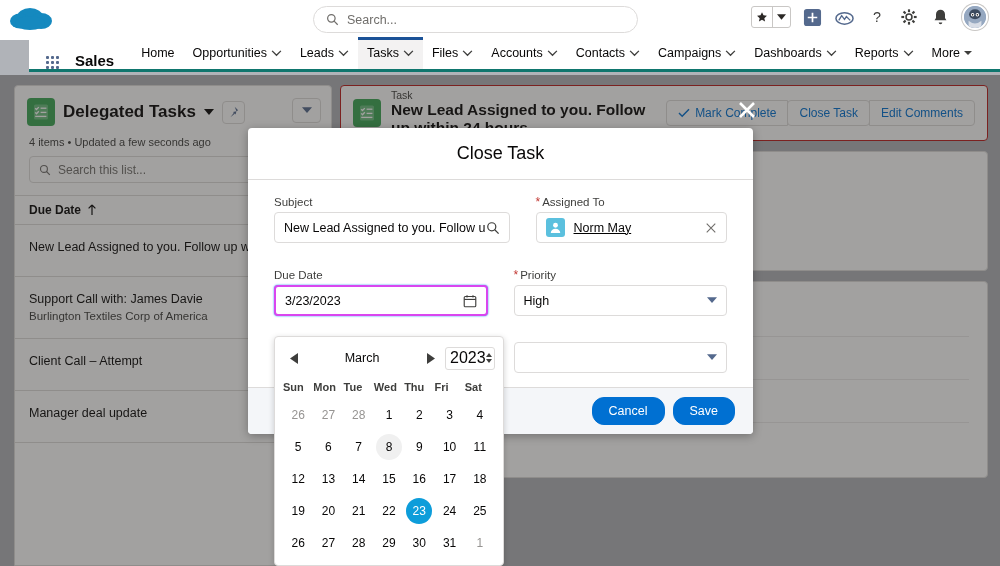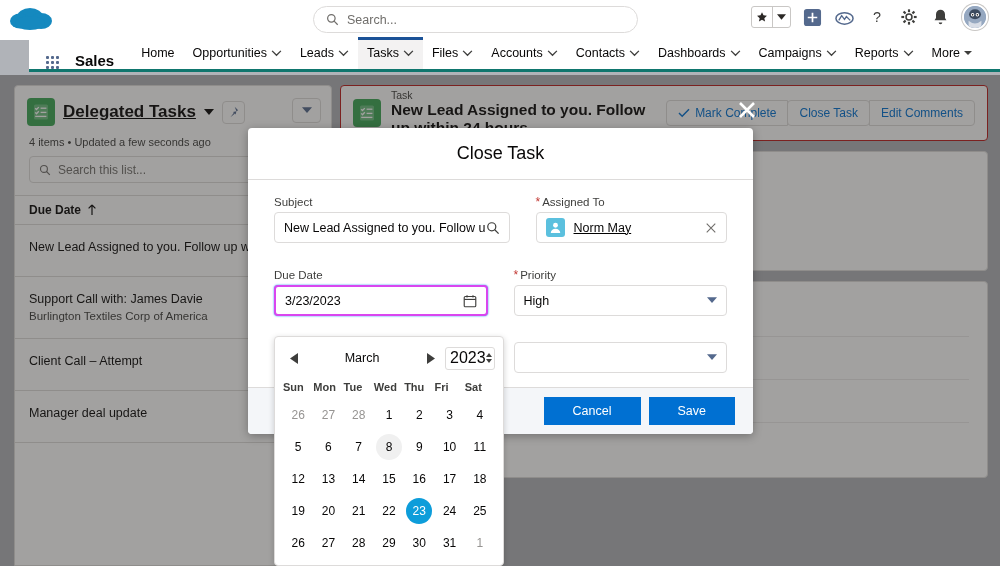--- a/index.html
+++ b/index.html
@@ -57,21 +57,21 @@
   .pencil { margin-left: auto; margin-right: 12px; color: #3e3e3c; }
 
   
   .body-wrap { position: absolute; top: 75px; left: 0; width: 1000px; height: 491px; background: #b0b3b8; }
 
   
   .listpanel {
     position: absolute; left: 14px; top: 10px; width: 318px; height: 481px;
     background: #fff; border: 1px solid #dddbda; border-radius: 4px 4px 0 0;
   }
-  .lp-head { display: flex; align-items: center; padding: 12px 12px 4px 12px; gap: 8px; text-decoration: underline; }
+  .lp-head { display: flex; align-items: center; padding: 12px 12px 4px 12px; gap: 8px; }
   .lp-icon {
     width: 28px; height: 28px; border-radius: 4px; background: #3ba755;
     display: flex; align-items: center; justify-content: center; flex: 0 0 auto;
   }
   .lp-title { font-size: 17px; font-weight: bold; color: #080707; }
   .lp-caret { width: 0; height: 0; border-left: 5px solid transparent; border-right: 5px solid transparent; border-top: 6px solid #080707; }
   .pinbtn { width: 23px; height: 23px; border: 1px solid #dddbda; border-radius: 4px; display: flex; align-items: center; justify-content: center; background: #fff; }
   .lp-menu { position: absolute; right: 10px; top: 12px; width: 29px; height: 25px; border: 1px solid #dddbda; border-radius: 4px; background: #fff; display: flex; align-items: center; justify-content: center; }
   .lp-sub { font-size: 11px; color: #3e3e3c; padding: 6px 14px 8px 14px; }
   .lp-search {
@@ -142,22 +142,22 @@
     display: flex; align-items: center; padding: 0 9px; gap: 9px; text-decoration: underline;
   }
   .pill-av { width: 19px; height: 19px; border-radius: 3px; background: #5bc0de; display: flex; align-items: center; justify-content: center; flex: 0 0 auto; }
   .pill .nm { font-size: 12.5px; color: #080707; flex: 1; }
   .row-sp { height: 26px; }
   .modal-foot {
     background: #f4f6f9; border-top: 1px solid #dddbda; border-radius: 0 0 4px 4px;
     padding: 9px 18px; display: flex; justify-content: flex-end; gap: 8px;
   }
   .btn-primary {
-    background: #0070d2; color: #fff; border: 1px solid #0070d2; border-radius: 0;
-    font-size: 12.5px; padding: 6px 28px;
+    background: #0070d2; color: #fff; border: 1px solid #0070d2; border-radius: 12px;
+    font-size: 12.5px; padding: 6px 16px;
   }
 
   
   .datepicker {
     position: absolute; left: 274px; top: 336px; width: 230px; height: 230px;
     background: #fff; border: 1px solid #dddbda; border-radius: 4px;
     box-shadow: 0 2px 6px rgba(0,0,0,0.18); padding: 6px 8px 0 8px;
   }
   .dp-head { display: flex; align-items: center; height: 30px; }
   .dp-arrow { width: 22px; height: 22px; display: flex; align-items: center; justify-content: center; color: #3e3e3c; }
@@ -316,27 +316,27 @@
           <path d="M1 1l5 5 5-5" stroke="#3e3e3c" stroke-width="1.5" fill="none"></path>
         </svg>
     </div>
     <div class="navitem">
       <span>Contacts</span>
       <svg width="11" height="7" viewBox="0 0 12 8">
           <path d="M1 1l5 5 5-5" stroke="#3e3e3c" stroke-width="1.5" fill="none"></path>
         </svg>
     </div>
     <div class="navitem">
+      <span>Campaigns</span>
+      <svg width="11" height="7" viewBox="0 0 12 8">
+          <path d="M1 1l5 5 5-5" stroke="#3e3e3c" stroke-width="1.5" fill="none"></path>
+        </svg>
+    </div>
+    <div class="navitem">
       <span>Dashboards</span>
-      <svg width="11" height="7" viewBox="0 0 12 8">
-          <path d="M1 1l5 5 5-5" stroke="#3e3e3c" stroke-width="1.5" fill="none"></path>
-        </svg>
-    </div>
-    <div class="navitem">
-      <span>Campaigns</span>
       <svg width="11" height="7" viewBox="0 0 12 8">
           <path d="M1 1l5 5 5-5" stroke="#3e3e3c" stroke-width="1.5" fill="none"></path>
         </svg>
     </div>
     <div class="navitem">
       <span>Reports</span>
       <svg width="11" height="7" viewBox="0 0 12 8">
           <path d="M1 1l5 5 5-5" stroke="#3e3e3c" stroke-width="1.5" fill="none"></path>
         </svg>
     </div>

